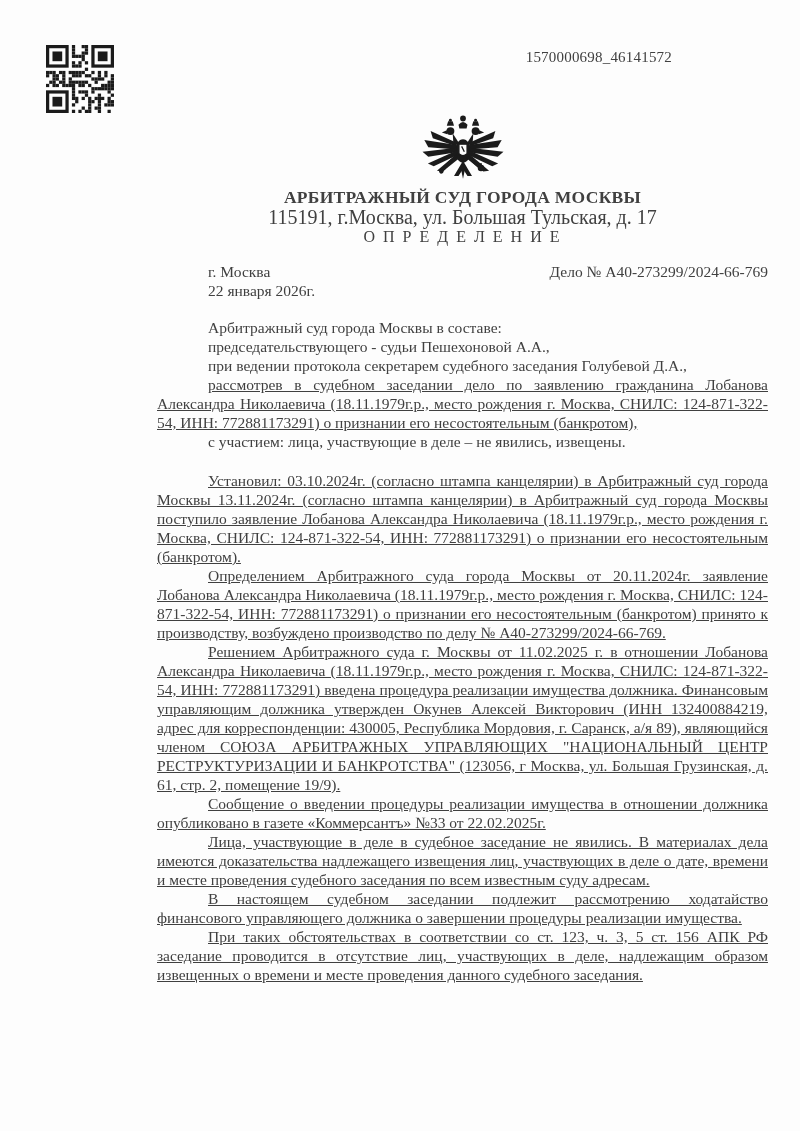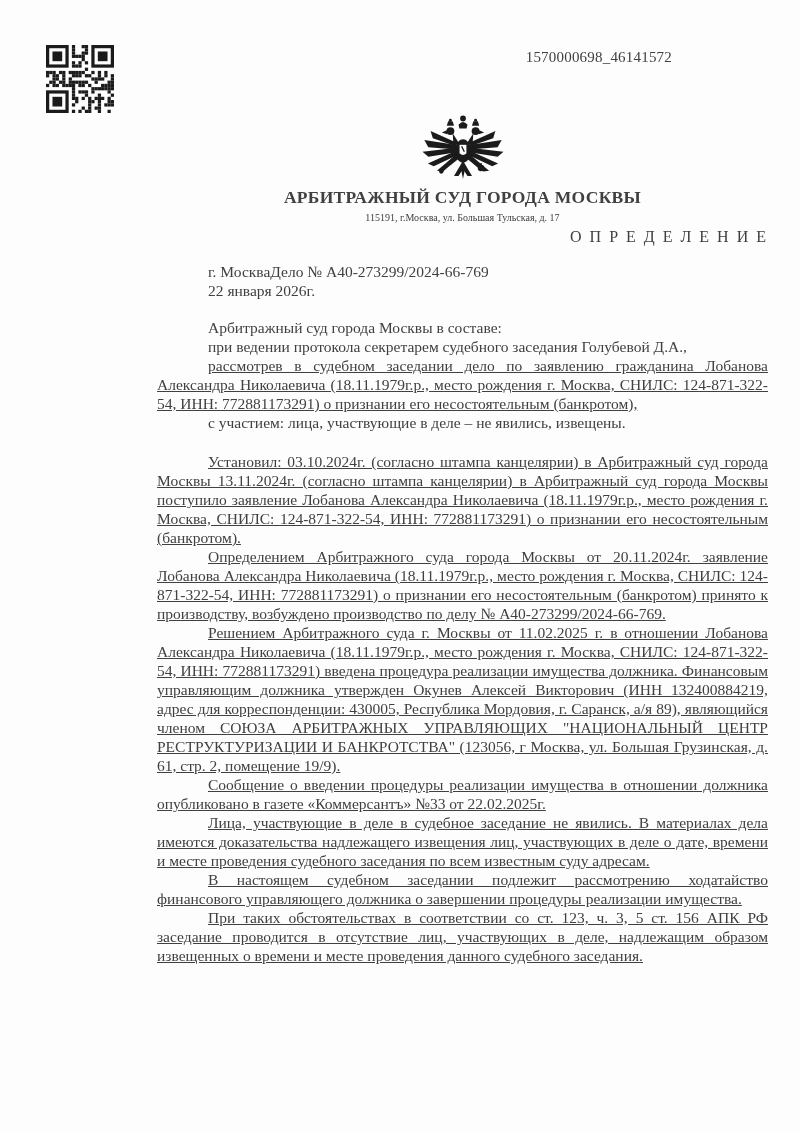--- a/index.html
+++ b/index.html
@@ -9,23 +9,23 @@
     font-family:"Liberation Serif","DejaVu Serif",serif;
     font-size:15.5px;line-height:19px;
   }
   .qr{position:absolute;left:46px;top:45px;width:68px;height:68px;}
   .qr svg{display:block;width:68px;height:68px;}
   .doc-number{position:absolute;top:48px;right:128px;font-size:15px;letter-spacing:0.2px;}
   .content{position:absolute;left:112px;top:16px;width:611px;margin-left:45px;}
   .emblem{height:170px;display:flex;align-items:flex-end;justify-content:center;}
   .emblem svg{display:block;width:116px;height:72px;}
   .court-name{text-align:center;font-weight:bold;font-size:17.5px;line-height:21px;margin-top:1px;letter-spacing:0.3px;}
-  .hdr-line{text-align:center;font-size:10px;line-height:19px;}
-  .doc-type{text-align:right;font-size:16px;line-height:19px;letter-spacing:2px;}
-  .case-row{display:flex;margin-top:16px;}
+  .hdr-line{text-align:center;font-size:20px;line-height:19px;}
+  .doc-type{text-align:center;font-size:16px;line-height:19px;letter-spacing:2px;}
+  .case-row{display:flex;justify-content:space-between;margin-top:16px;}
   .case-row .city{padding-left:51px;}
   .date-line{padding-left:51px;}
   .resolution{margin-top:18px;}
   .ind{padding-left:51px;}
   .composition{margin-top:18px;}
   p.flow{margin:0;text-align:justify;text-indent:51px;text-decoration:underline;}
   .body-block{margin-top:20px;}
   .nowrapline{white-space:nowrap;}
 </style>
 </head>
@@ -235,20 +235,21 @@
       <span class="city nowrapline">г. Москва</span>
       <span class="nowrapline">Дело № А40-273299/2024-66-769</span>
     </div>
     <div class="date-line">22 января 2026г.</div>
 
     <div class="resolution">
     </div>
 
     <div class="composition">
       <div class="ind">Арбитражный суд города Москвы в составе:</div>
+      <div class="ind">председательствующего - судьи Пешехоновой А.А.,</div>
       <div class="ind">при ведении протокола секретарем судебного заседания Голубевой Д.А.,</div>
       <p class="flow">рассмотрев в судебном заседании дело по заявлению гражданина Лобанова Александра Николаевича (18.11.1979г.р., место рождения г. Москва, СНИЛС: 124-871-322-54, ИНН: 772881173291) о признании его несостоятельным (банкротом),</p>
       <div class="ind">с участием: лица, участвующие в деле – не явились, извещены.</div>
     </div>
 
     <div class="body-block">
       <p class="flow">Установил: 03.10.2024г. (согласно штампа канцелярии) в Арбитражный суд города Москвы 13.11.2024г. (согласно штампа канцелярии) в Арбитражный суд города Москвы поступило заявление Лобанова Александра Николаевича (18.11.1979г.р., место рождения г. Москва, СНИЛС: 124-871-322-54, ИНН: 772881173291)  о признании его несостоятельным (банкротом).</p>
       <p class="flow">Определением Арбитражного суда города Москвы от 20.11.2024г. заявление Лобанова Александра Николаевича (18.11.1979г.р., место рождения г. Москва, СНИЛС: 124-871-322-54, ИНН: 772881173291) о признании его несостоятельным (банкротом) принято к производству, возбуждено производство по делу № А40-273299/2024-66-769.</p>
       <p class="flow">Решением Арбитражного суда г. Москвы от 11.02.2025 г. в отношении Лобанова Александра Николаевича (18.11.1979г.р., место рождения г. Москва, СНИЛС: 124-871-322-54, ИНН: 772881173291) введена процедура реализации имущества должника. Финансовым управляющим должника утвержден Окунев Алексей Викторович (ИНН 132400884219, адрес для корреспонденции: 430005, Республика Мордовия, г. Саранск, а/я 89), являющийся членом СОЮЗА АРБИТРАЖНЫХ УПРАВЛЯЮЩИХ "НАЦИОНАЛЬНЫЙ ЦЕНТР РЕСТРУКТУРИЗАЦИИ И БАНКРОТСТВА" (123056, г Москва, ул. Большая Грузинская, д. 61, стр. 2, помещение 19/9).</p>
       <p class="flow">Сообщение о введении процедуры реализации имущества в отношении должника опубликовано в газете «Коммерсантъ» №33 от 22.02.2025г.</p>

